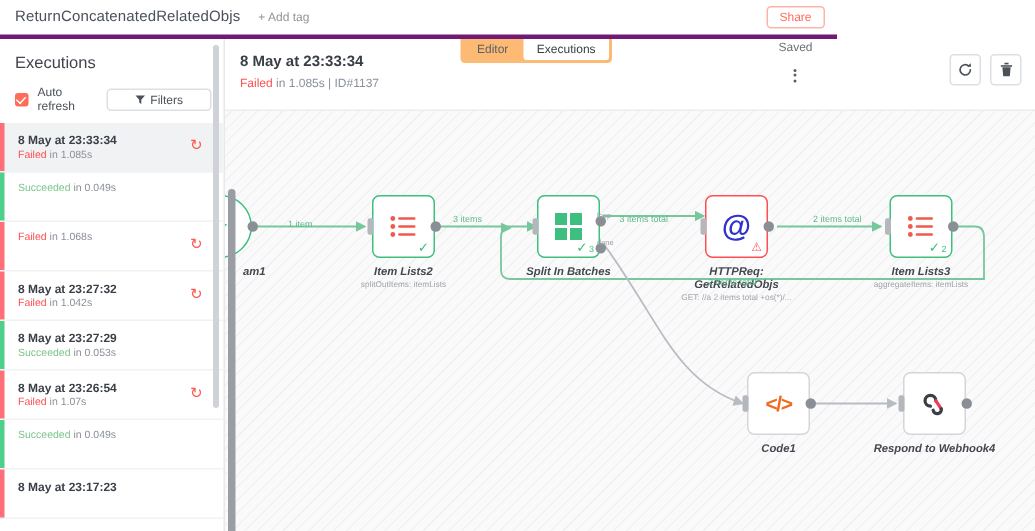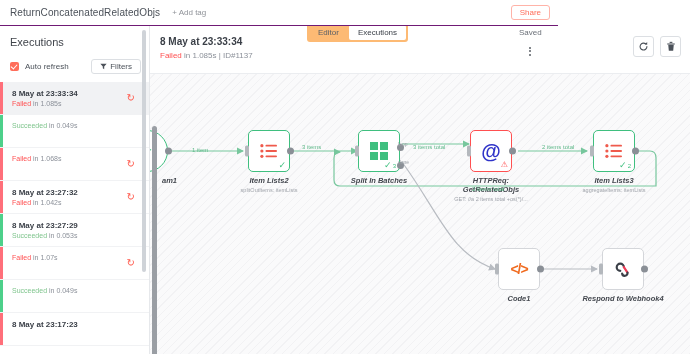--- a/index.html
+++ b/index.html
@@ -9,21 +9,21 @@
     font-family: "Liberation Sans", sans-serif;
     background: #ffffff;
     color: #3a3f47;
     overflow: hidden;
     position: relative;
   }
 
   
   #topbar {
     position:absolute; left:0; top:0; width:558px; height:26px;
-    background:#ffffff; border-bottom:1px solid #701a75;
+    background:#ffffff; border-bottom:3px solid #701a75;
     display:flex; align-items:center; z-index:40;
   }
   #wf-title {
     margin-left:10px; font-size:10px; color:#4b5159; letter-spacing:.1px;
   }
   #add-tag {
     margin-left:12px; font-size:8px; color:#909399;
   }
   .top-right { margin-left:auto; display:flex; align-items:center; gap:8px; padding-right:8px;flex-direction:column; }
   .active-label { font-size:8px; color:#4b5159; }
@@ -56,21 +56,21 @@
     flex:0 0 auto;
   }
   .chk:after {
     content:""; position:absolute; left:2px; top:1px; width:3px; height:5px;
     border:solid #fff; border-width:0 1.4px 1.4px 0; transform:rotate(42deg);
   }
   .auto-refresh-label { font-size:8px; color:#4b5159; }
   .filters-btn {
     margin-left:auto; display:flex; align-items:center; gap:3px;
     border:1px solid #dcdfe3; border-radius:3px; background:#fff;
-    padding:2px 8px; font-size:8px; color:#4b5159;
+    padding:2px 18px; font-size:8px; color:#4b5159;
   }
   .funnel { width:7px; height:7px; display:block; }
 
   #exec-list { margin-top:6px; height:272px; overflow:hidden; position:relative; }
   .exec-item {
     position:relative; display:block; padding:6px 8px 6px 12px;
     border-bottom:1px solid #f1f2f4; height:33px;
   }
   .exec-item .bar {
     position:absolute; left:0; top:0; bottom:0; width:3px;
@@ -236,20 +236,21 @@
         <div class="exec-status"><span class="s-failed">Failed</span> <span>in 1.042s</span></div>
         <span class="retry-ico">↻</span>
       </div>
       <div class="exec-item">
         <span class="bar" style="background: rgb(77, 208, 138);"></span>
         <div class="exec-time">8 May at 23:27:29</div>
         <div class="exec-status"><span class="s-ok">Succeeded</span> <span>in 0.053s</span></div>
       </div>
       <div class="exec-item">
         <span class="bar" style="background: rgb(255, 111, 122);"></span>
+        <div class="exec-time">8 May at 23:26:54</div>
         <div class="exec-status"><span class="s-failed">Failed</span> <span>in 1.07s</span></div>
         <span class="retry-ico">↻</span>
       </div>
       <div class="exec-item">
         <span class="bar" style="background: rgb(77, 208, 138);"></span>
         <div class="exec-status"><span class="s-ok">Succeeded</span> <span>in 0.049s</span></div>
       </div>
       <div class="exec-item">
         <span class="bar" style="background: rgb(255, 111, 122);"></span>
         <div class="exec-time">8 May at 23:17:23</div>

